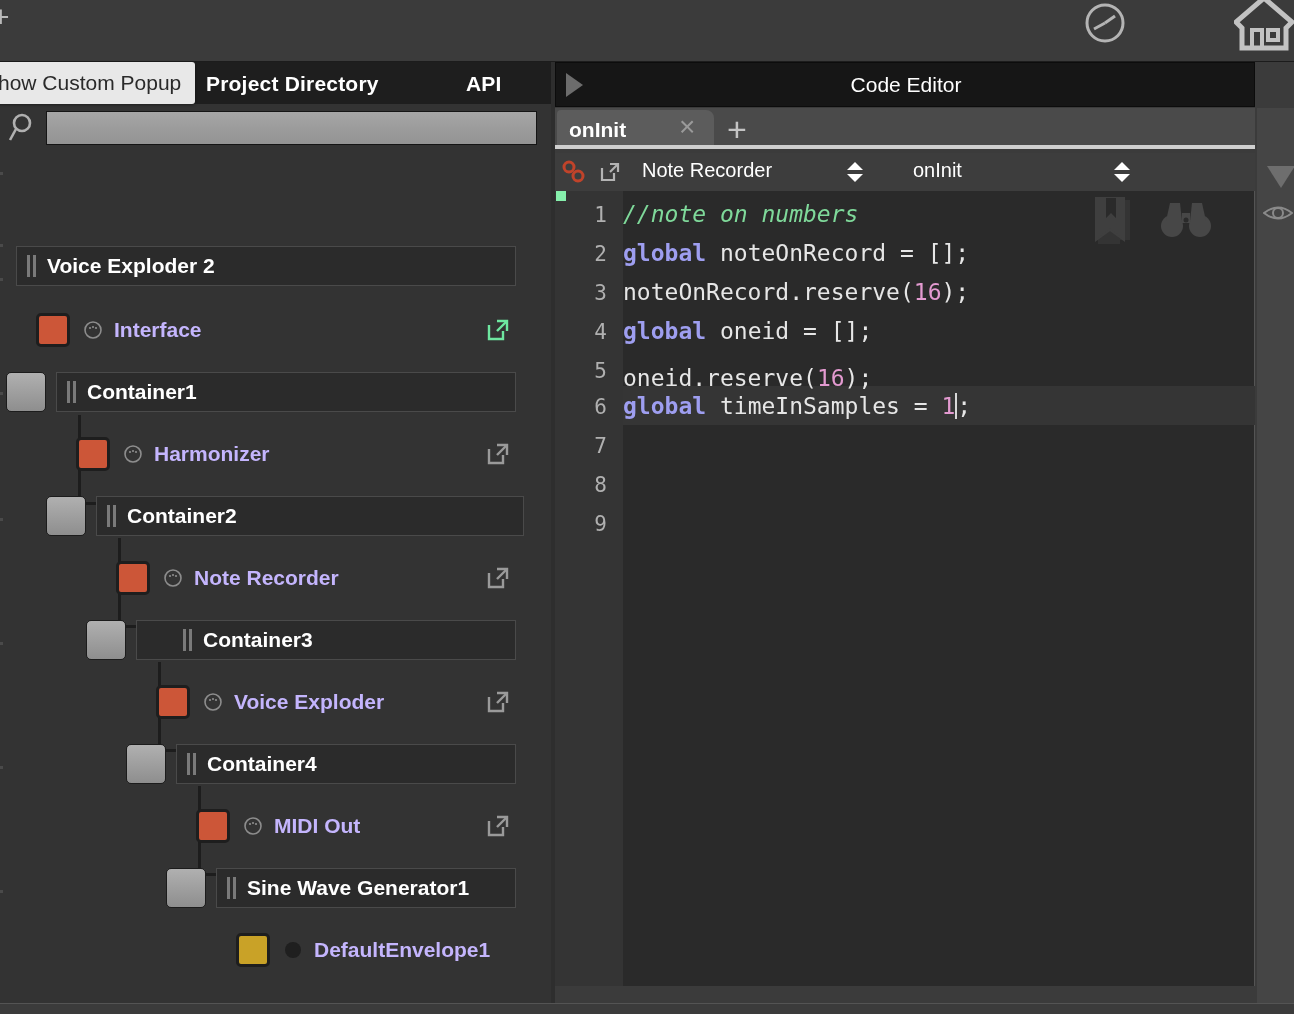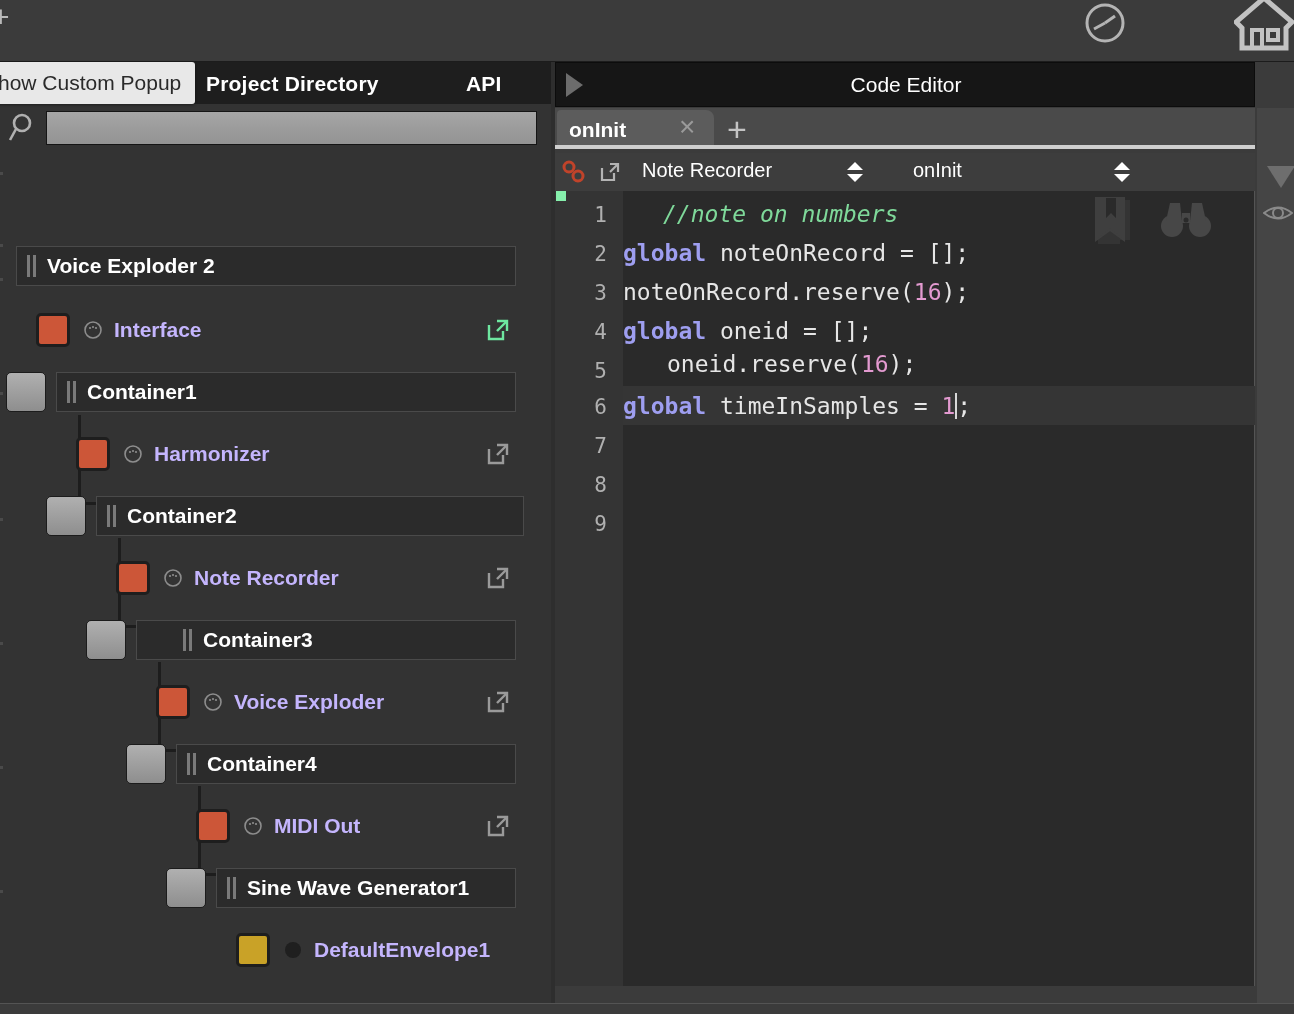--- a/index.html
+++ b/index.html
@@ -458,25 +458,25 @@
       <div class="lnum" style="top:12px;">1</div>
       <div class="lnum" style="top:51px;">2</div>
       <div class="lnum" style="top:90px;">3</div>
       <div class="lnum" style="top:129px;">4</div>
       <div class="lnum" style="top:168px;">5</div>
       <div class="lnum" style="top:204px;">6</div>
       <div class="lnum" style="top:243px;">7</div>
       <div class="lnum" style="top:282px;">8</div>
       <div class="lnum" style="top:321px;">9</div>
 
-      <div class="codeline" id="cl0" style="top:10px;margin-left:40px;"><span class="cmt">//note on numbers</span></div>
+      <div class="codeline" id="cl0" style="top:10px;"><span class="cmt">//note on numbers</span></div>
       <div class="codeline" id="cl1" style="top:49px;"><span class="kw">global</span><span> noteOnRecord = [];</span></div>
       <div class="codeline" id="cl2" style="top:88px;"><span>noteOnRecord.reserve(</span><span class="num">16</span><span>);</span></div>
       <div class="codeline" id="cl3" style="top:127px;"><span class="kw">global</span><span> oneid = [];</span></div>
-      <div class="codeline" id="cl4" style="top:160px;margin-left:44px;"><span>oneid.reserve(</span><span class="num">16</span><span>);</span></div>
+      <div class="codeline" id="cl4" style="top:174px;"><span>oneid.reserve(</span><span class="num">16</span><span>);</span></div>
       <div class="codeline" id="cl5" style="top:202px;text-align:center;"><span class="kw">global</span><span> timeInSamples = </span><span class="num">1</span><span class="caret"></span><span>;</span></div>
 
       <svg class="bm" style="top:5px; left:535px; width:44px; height:50px;" viewBox="0 0 44 50">
         <path d="M14 4 L40 4 L40 44 L30 44 L30 48 L8 48 L8 10 Z" fill="#343434"></path>
         <path d="M6 2 L34 2 L34 44 L20 34 L6 44 Z" fill="#3f3f3f" stroke="#3f3f3f" stroke-width="2"></path>
         <path d="M16 2 L26 2 L26 22 L21 17 L16 22 Z" fill="#2a2a2a"></path>
       </svg>
       <svg class="bm" style="top:8px; left:605px; width:52px; height:40px;" viewBox="0 0 52 40">
         <circle cx="12" cy="27" r="11" fill="#474747"></circle>
         <circle cx="40" cy="27" r="11" fill="#474747"></circle>

